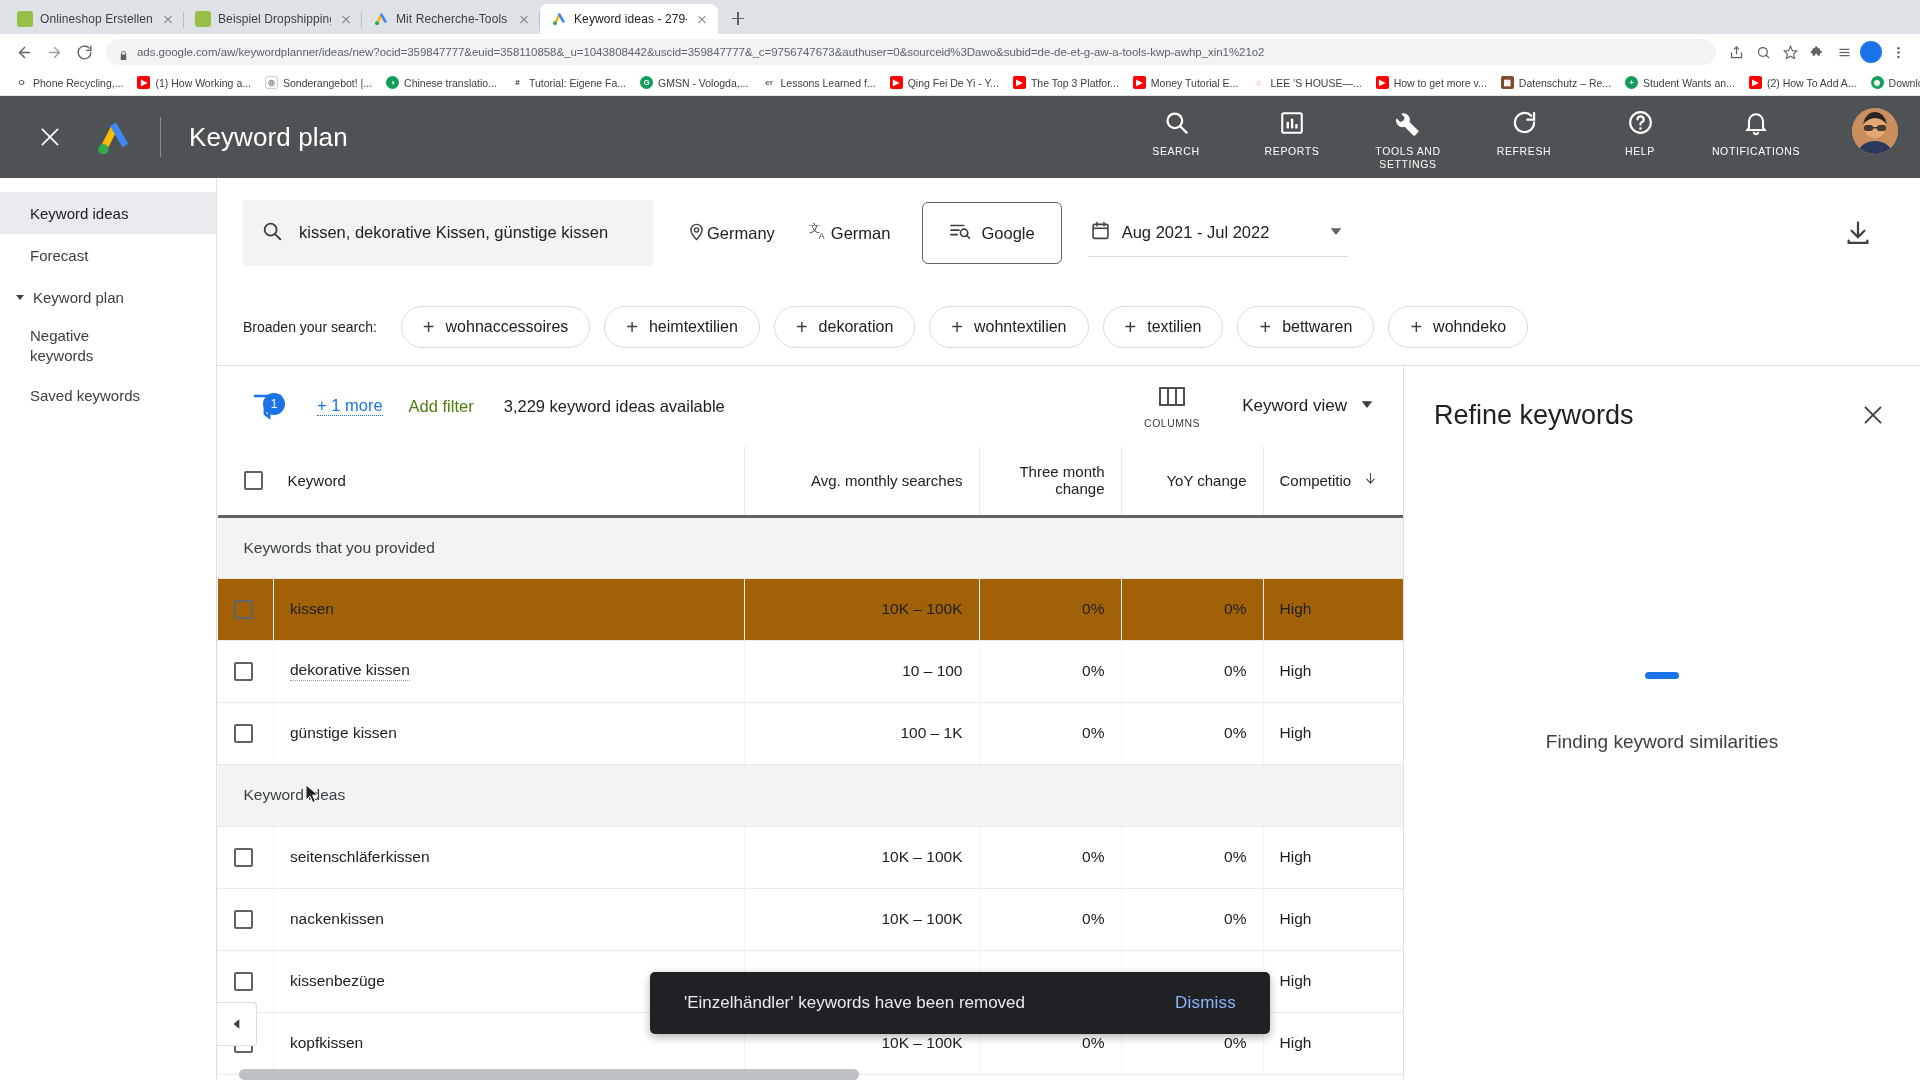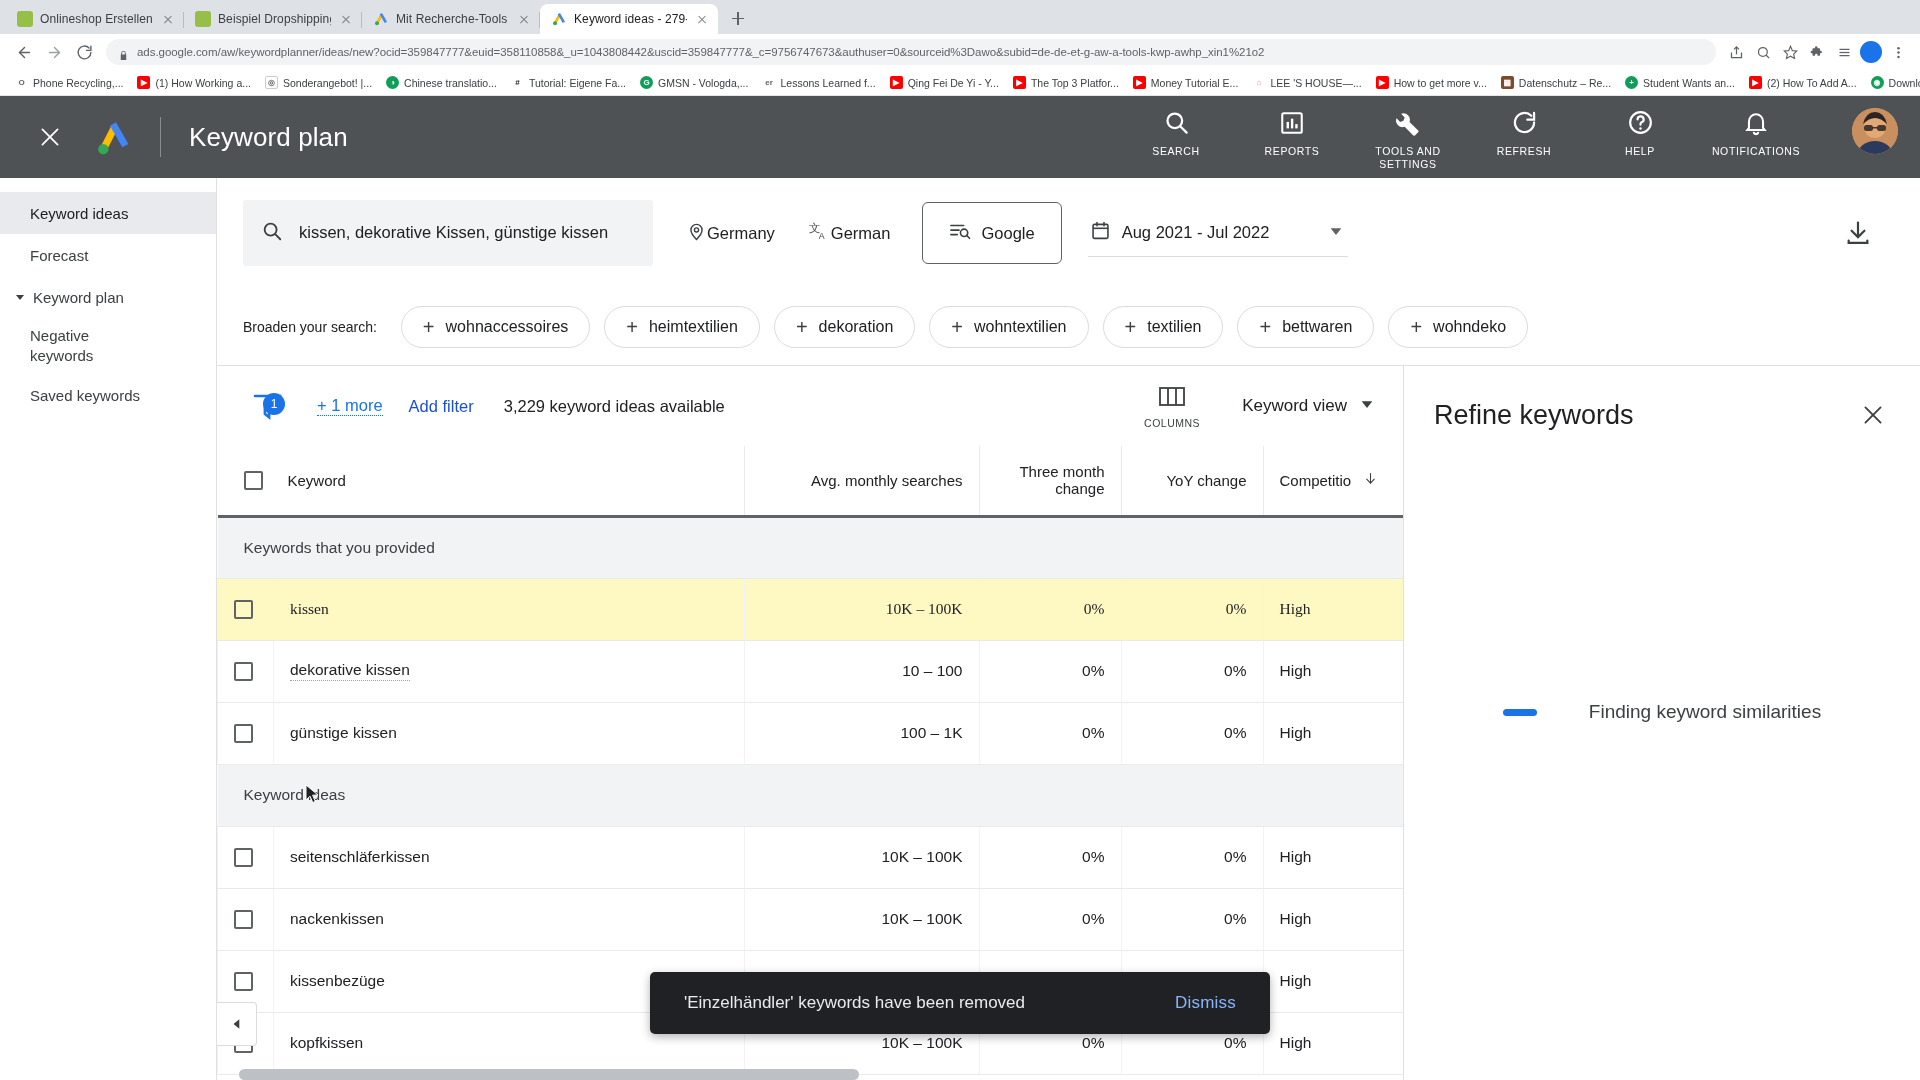--- a/index.html
+++ b/index.html
@@ -143,21 +143,21 @@
   .table-pane { flex:1 1 auto; display:flex; flex-direction:column; overflow:hidden; position:relative;
                 border-right:1px solid #e0e0e0; }
 
   .filterbar { height:80px; display:flex; align-items:center; padding:0 22px; gap:0; flex:0 0 80px;}
   .filt-icon { position:relative; width:56px; display:flex; align-items:center; justify-content:center; flex:0 0 56px;}
   .filt-badge {
     position:absolute; top:4px; right:10px; width:22px;height:22px;border-radius:50%;
     background:#1a73e8; color:#fff; font-size:12px; display:flex;align-items:center;justify-content:center;
   }
   .plus1more { font-size:16.5px; color:#1a73e8; border-bottom:1px dotted #1a73e8; margin-left:22px;}
-  .addfilter { font-size:16.5px; color:#1d4ed8; margin-left:26px;}
+  .addfilter { font-size:16.5px; color:#4d7c0f; margin-left:26px;}
   .ideascount { font-size:16.5px; color:#202124; margin-left:30px;}
   .fb-spacer{flex:1 1 auto;}
   .columns-btn { display:flex;flex-direction:column;align-items:center;gap:5px;font-size:10.5px;color:#3c4043;letter-spacing:.5px;}
   .kwview { display:flex;align-items:center;gap:12px;font-size:17px;color:#202124;margin-left:42px;margin-right:6px;}
 
   table.kwtable { width:100%; border-collapse:collapse; table-layout:fixed; }
   table.kwtable th {
     font-weight:400; font-size:15px; color:#202124; vertical-align:middle; height:70px;
     border-bottom:3px solid #5f6368; border-left:1px solid #e8eaed; padding:0 16px;
   }
@@ -170,41 +170,41 @@
     border-left:1px solid #f1f3f4; padding:0 16px;
   }
   td.c-chk { width:46px; border-left:none; padding:0 0 0 26px; }
   td.c-kw { text-align:left; border-left:none; padding-left:14px; }
   td.c-num { text-align:right; }
   td.c-comp { text-align:left; }
   tr.grouprow td {
     background:#f1f3f4; height:62px; font-size:15.5px; color:#3c4043;
     border-left:none; border-bottom:1px solid #e8eaed; padding-left:26px;
   }
-  tr.shaded td { background:#fef9c3;font-family:Liberation Serif, serif; }
+  tr.shaded td { background:#a16207; }
   .chkbox { width:19px;height:19px;border:2px solid #5f6368;border-radius:2px;display:block; }
   .kwlink { border-bottom:1px dotted #9aa0a6; display:inline-block; padding-bottom:1px; }
   .table-scroll { flex:1 1 auto; overflow:hidden; }
 
   .hscroll {
     position:absolute; left:22px; right:0; bottom:0; height:11px; background:transparent;
   }
   .hscroll .thumb { height:11px; background:#bdc1c6; border-radius:6px; width:620px; }
   .collapse-tab {
     position:absolute; left:0; bottom:34px; width:40px; height:44px; background:#fff;
     border:1px solid #dadce0; border-left:none; border-radius:0 4px 4px 0;
     display:flex;align-items:center;justify-content:center; z-index:4;
   }
 
   
   .refine { width:516px; flex:0 0 516px; display:flex; flex-direction:column; background:#fff; }
   .refine-head { height:98px; display:flex; align-items:center; padding:0 30px 0 30px; flex:0 0 98px;}
   .refine-title { font-size:27px; color:#202124; font-weight:400; }
   .refine-x { margin-left:auto; width:34px;height:34px;display:flex;align-items:center;justify-content:center;}
-  .refine-body { flex:1 1 auto; display:flex; flex-direction:row; align-items:center; justify-content:center; gap:52px; padding-bottom:120px;}
+  .refine-body { flex:1 1 auto; display:flex; flex-direction:column; align-items:center; justify-content:center; gap:52px; padding-bottom:120px;}
   .loader-bar { width:34px; height:7px; background:#1a73e8; border-radius:4px; }
   .refine-status { font-size:19px; color:#3c4043; }
 
   
   .toast {
     position:absolute; left:650px; bottom:46px; width:620px; height:62px; background:#202124;
     border-radius:5px; display:flex; align-items:center; padding:0 34px; z-index:12;
     box-shadow:0 3px 10px rgba(0,0,0,.3);
   }
   .toast-msg { color:#e8eaed; font-size:17px; }

